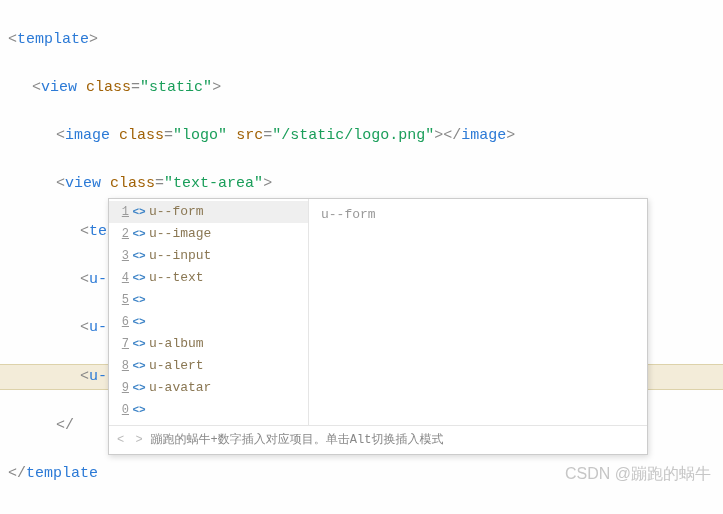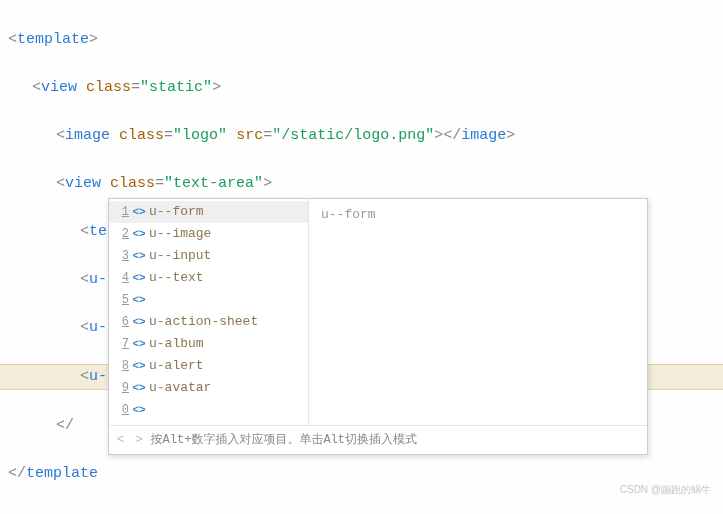--- a/index.html
+++ b/index.html
@@ -95,23 +95,23 @@
   color: #888;
   font-size: 12px;
   display: flex;
   align-items: center;
   gap: 6px;
 }
 .ac-footer-arrows { color: #bbb; letter-spacing: 2px; }
 .watermark {
   position: absolute;
   right: 12px;
-  bottom: 12px;
+  bottom: 28px;
   color: #c6c6c6;
-  font-size: 10px;
+  font-size: 16px;
   font-family: Arial, sans-serif;
 }
 </style>
 </head>
 <body>
 
 <div class="code-area">
 <div class="code-line"><span class="punct">&lt;</span><span class="tag">template</span><span class="punct">&gt;</span></div>
 <div class="code-line indent1"><span class="punct">&lt;</span><span class="tag">view</span> <span class="attr-name">class</span><span class="punct">=</span><span class="attr-value">"<span>static</span>"</span><span class="punct">&gt;</span></div>
 <div class="code-line indent2"><span class="punct">&lt;</span><span class="tag">image</span> <span class="attr-name">class</span><span class="punct">=</span><span class="attr-value">"<span>logo</span>"</span> <span class="attr-name">src</span><span class="punct">=</span><span class="attr-value">"<span>/static/logo.png</span>"</span><span class="punct">&gt;&lt;/</span><span class="tag">image</span><span class="punct">&gt;</span></div>
@@ -154,21 +154,20 @@
           <span class="ac-icon">&lt;&gt;</span>
           <span class="ac-label">u--text</span>
         </div>
       <div class="ac-item">
           <span class="ac-num">5</span>
           <span class="ac-icon">&lt;&gt;</span>
         </div>
       <div class="ac-item">
           <span class="ac-num">6</span>
           <span class="ac-icon">&lt;&gt;</span>
-          <span class="ac-label">u-action-sheet</span>
         </div>
       <div class="ac-item">
           <span class="ac-num">7</span>
           <span class="ac-icon">&lt;&gt;</span>
           <span class="ac-label">u-album</span>
         </div>
       <div class="ac-item">
           <span class="ac-num">8</span>
           <span class="ac-icon">&lt;&gt;</span>
           <span class="ac-label">u-alert</span>
@@ -180,17 +179,17 @@
         </div>
       <div class="ac-item">
           <span class="ac-num">0</span>
           <span class="ac-icon">&lt;&gt;</span>
         </div>
     </div>
     <div class="ac-detail">u--form</div>
   </div>
   <div class="ac-footer">
     <span class="ac-footer-arrows">&lt; &gt;</span>
-    <span>按Alt+数字插入对应项目。单击Alt切换插入模式</span>
+    <span>蹦跑的蜗牛+数字插入对应项目。单击Alt切换插入模式</span>
   </div>
 </div>
 
 <div class="watermark">CSDN @蹦跑的蜗牛</div>
 
 </body></html>

